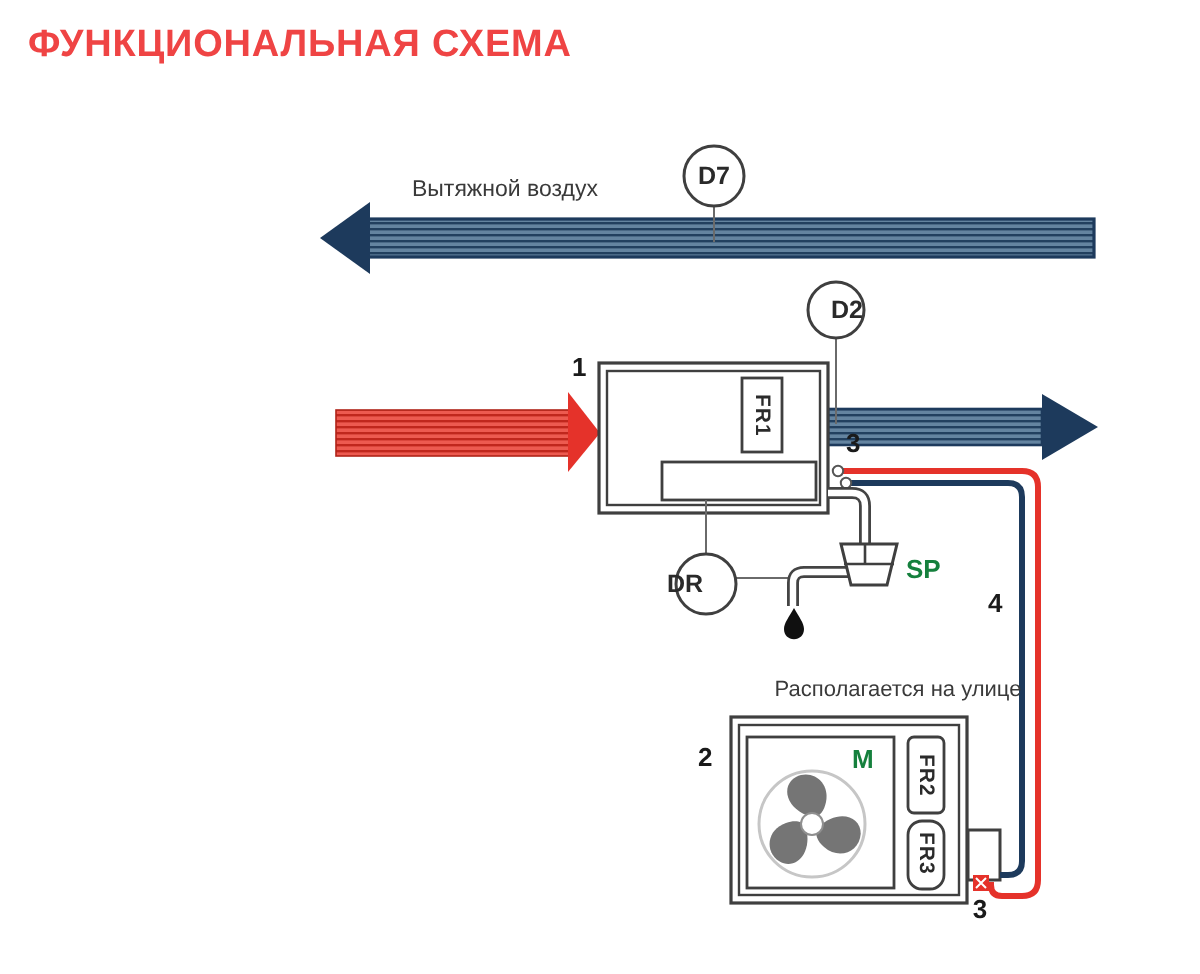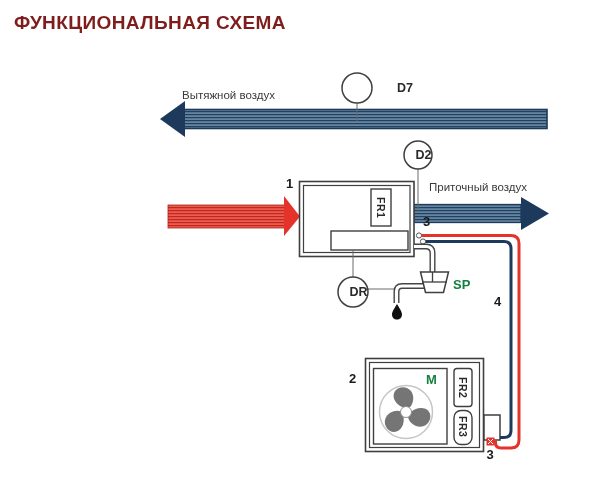--- a/index.html
+++ b/index.html
@@ -2,23 +2,23 @@
 <html><head>
 <meta charset="utf-8">
 <style>
   html,body{margin:0;padding:0;background:#fff;}
   .canvas{
     position:relative;width:600px;height:487px;background:#fff;overflow:hidden;
     font-family:"Liberation Sans",sans-serif;color:#3a3a3a;
   }
   .abs{position:absolute;}
   .title{
-    font-size:19px;font-weight:700;color:#7f1d1d;letter-spacing:.4px;
+    font-size:19px;font-weight:700;color:#ef4444;letter-spacing:.4px;
   }
-  .lbl{font-size:11.5px;color:#3a3a3a;white-space:nowrap;}
+  .lbl{font-size:11.5px;color:#3a3a3a;white-space:nowrap;margin-left:24px;}
   .num{font-size:13px;font-weight:700;color:#1a1a1a;}
   .sens{font-size:12.5px;font-weight:600;color:#2a2a2a;text-align:center;}
   .tag{font-size:13px;font-weight:600;color:#15803d;}
   .vtxt{
     display:flex;align-items:center;justify-content:center;
     writing-mode:vertical-rl;text-orientation:mixed;
     font-size:10.5px;font-weight:600;color:#2a2a2a;letter-spacing:.5px;
   }
   svg{position:absolute;left:0;top:0;}
 </style>
@@ -112,38 +112,38 @@
         <use href="#blade" transform="rotate(240)"></use>
       </g>
       <circle cx="406" cy="412" r="5.5" fill="#fff" stroke="#8f8f8f" stroke-width="1"></circle>
     </g>
   </svg>
 
   <div class="abs title" style="left:14px;top:12px;">ФУНКЦИОНАЛЬНАЯ СХЕМА</div>
 
   <div class="abs lbl" style="left:182px;top:89px;">Вытяжной воздух</div>
 
-  <div class="abs sens" style="left:342px;top:81px;width:30px;margin-left:48px;">D7</div>
+  <div class="abs sens" style="left:342px;top:81px;width:30px;">D7</div>
 
   <div class="abs sens" style="left:404px;top:148px;width:39px;">D2</div>
 
-  <div class="abs lbl" style="left:429px;top:181px;">Приточный воздух</div>
 
   <div class="abs num" style="left:286px;top:176px;">1</div>
 
   <div class="abs num" style="left:423px;top:214px;">3</div>
 
   <div class="abs vtxt" style="left:371px;top:189px;width:20px;height:37px;">FR1</div>
 
-  <div class="abs sens" style="left:338px;top:285px;width:41px;">DR</div>
+  <div class="abs sens" style="left:322px;top:285px;width:41px;">DR</div>
 
   <div class="abs tag" style="left:453px;top:277px;">SP</div>
 
   <div class="abs num" style="left:494px;top:294px;">4</div>
 
+  <div class="abs lbl" style="left:362px;top:339px;width:126px;text-align:center;font-size:11px;">Располагается на улице</div>
 
   <div class="abs num" style="left:349px;top:371px;">2</div>
 
   <div class="abs tag" style="left:426px;top:372px;">M</div>
 
   <div class="abs vtxt" style="left:454px;top:369px;width:18px;height:38px;">FR2</div>
 
   <div class="abs vtxt" style="left:454px;top:410px;width:18px;height:34px;">FR3</div>
 
   <div class="abs num" style="left:483px;top:447px;width:14px;text-align:center;">3</div>

